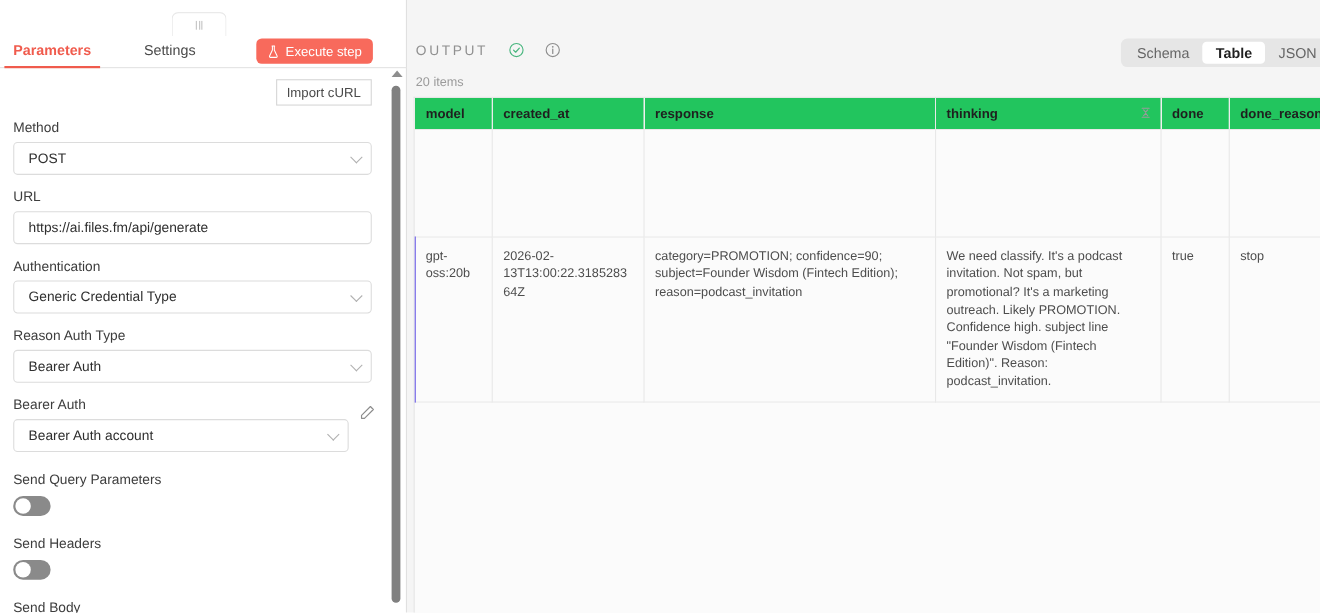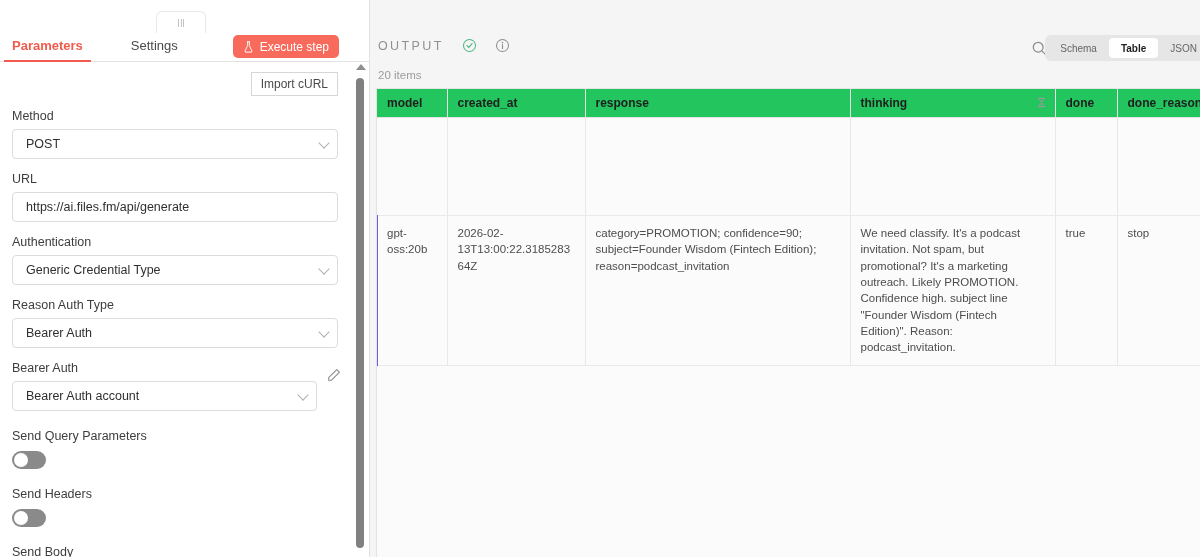--- a/index.html
+++ b/index.html
@@ -145,21 +145,21 @@
   .search-icon {
     position: absolute; right: 152px; top: 40px;
     width: 17px; height: 17px; cursor: pointer;
   }
   .segmented {
     position: absolute; right: -12px; top: 35px;
     height: 26px; background: #e6e6e6; border-radius: 6px;
     display: flex; align-items: center; padding: 3px;
   }
   .seg {
-    font-size: 10px; color: #666; padding: 0 12px;
+    font-size: 13px; color: #666; padding: 0 12px;
     height: 20px; display: flex; align-items: center;
     border-radius: 4px; cursor: pointer; white-space: nowrap;
   }
   .seg.active { background: #fff; color: #1f1f1f; font-weight: 600; }
 
   .table-wrap {
     position: absolute; left: 6px; top: 88px; right: 0; bottom: 0;
     background: #fbfbfb;
     border-top: 1px solid #e4e4e4;
     border-left: 1px solid #e4e4e4;

